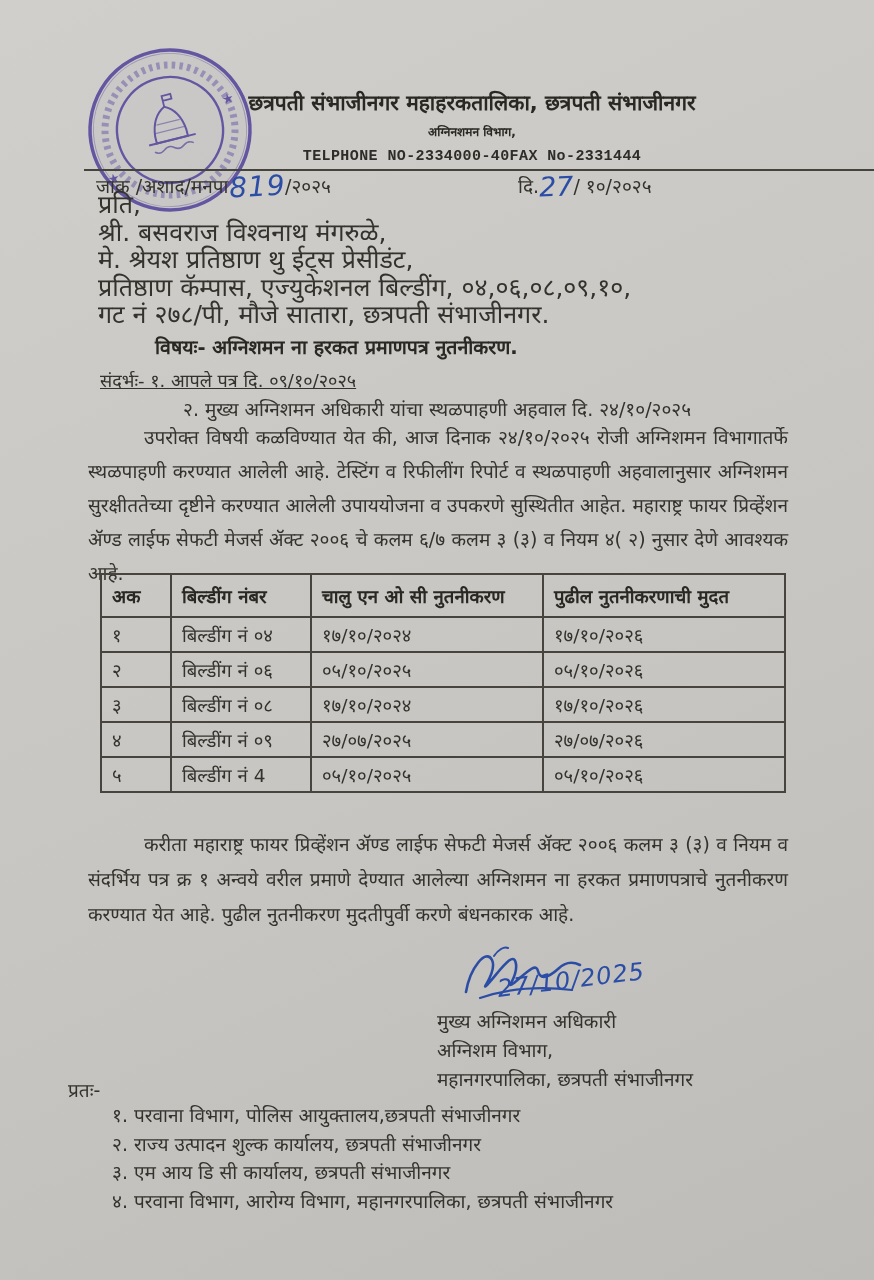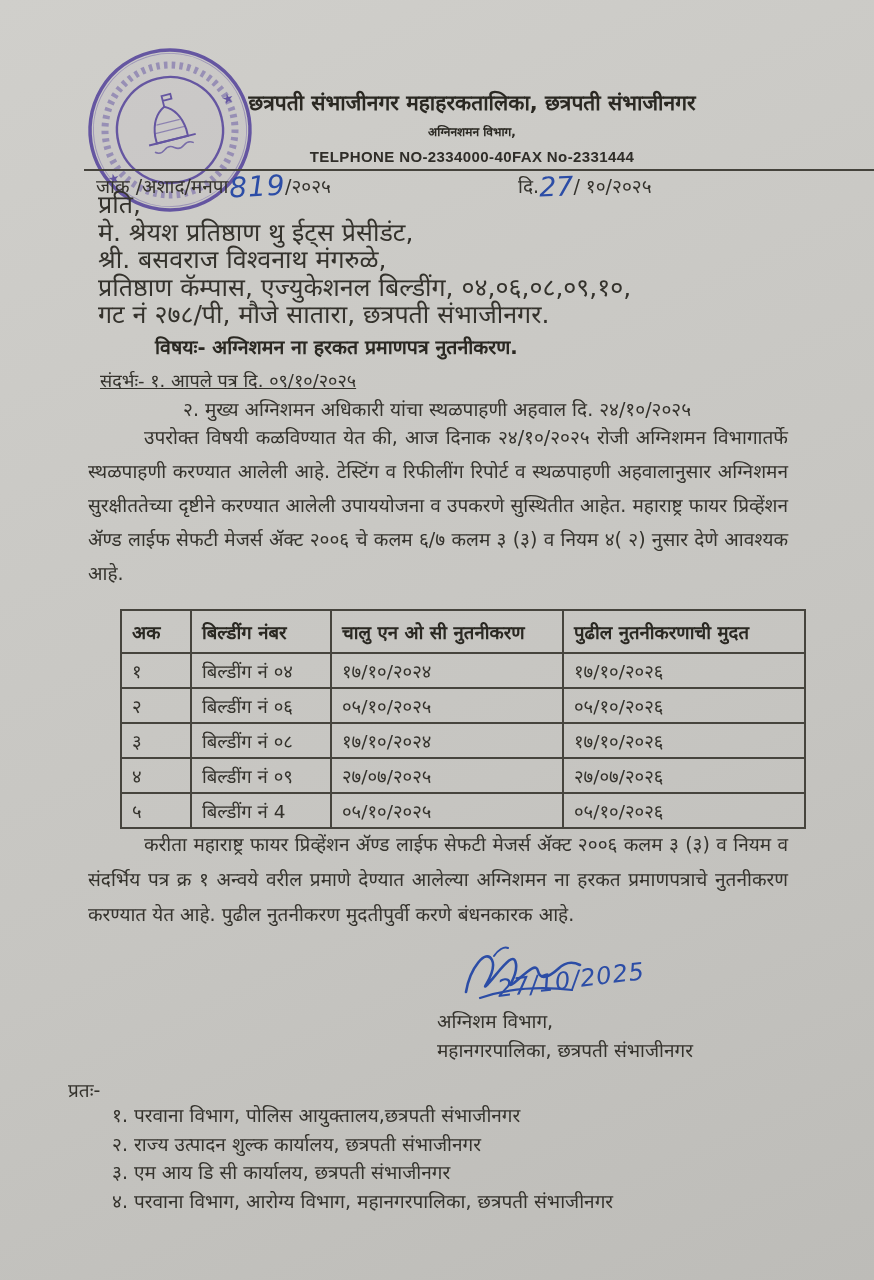--- a/index.html
+++ b/index.html
@@ -12,41 +12,41 @@
   }
   .abs{position:absolute;}
   
   .stamp{left:80px;top:40px;width:180px;height:180px;opacity:.82;}
   .stamp svg{transform:rotate(-14deg);}
   
   .header{left:196px;top:90px;width:552px;text-align:center;}
   .org{font-size:21px;line-height:27px;font-weight:700;color:#2a2822;}
   .dept{font-size:12px;line-height:26px;font-weight:700;color:#2a2822;margin-top:2px;}
   .phone{font-size:15px;font-weight:700;color:#2f2d28;margin-top:3px;
-         font-family:Liberation Sans, sans-serif;letter-spacing:.4px;}
+         font-family:Liberation Mono, monospace;letter-spacing:.4px;}
   .rule{left:84px;top:169px;width:790px;border-top:2px solid #45433c;}
   
   .refline{top:173px;font-size:19px;white-space:nowrap;}
   .ref-left{left:96px;}
   .ref-right{left:518px;}
   .hw{color:#2c4da6;font-style:italic;font-weight:400;display:inline-block;}
   .hw-num{font-size:28px;transform:rotate(-3deg) translateY(3px);letter-spacing:1px;line-height:0;}
   .hw-date{font-size:27px;transform:rotate(-2deg) translateY(3px);line-height:0;}
   
   .recipient{left:98px;top:191px;font-size:25px;line-height:27.5px;}
   
   .subject{left:155px;top:333px;font-size:19.5px;font-weight:700;color:#2a2822;}
   .ref1{left:100px;top:368px;font-size:18px;text-decoration:underline;}
   .ref2{left:183px;top:396px;font-size:19px;}
   
   .para{width:700px;font-size:19px;line-height:34px;text-align:justify;text-indent:56px;}
   .body-para{left:88px;top:420px;}
   .closing-para{left:88px;top:827px;line-height:35px;}
   
-  .noc-table{left:100px;top:609px;margin-left:20px;}
+  .noc-table{left:100px;top:573px;}
   table{border-collapse:collapse;background:transparent;}
   th,td{border:2px solid #46443d;font-size:18.5px;text-align:left;
         padding:0 8px 0 10px;color:#34322c;}
   th{height:41px;font-weight:700;color:#2a2822;}
   td{height:33px;}
   .col-sn{width:50px;}
   .col-bldg{width:120px;}
   .col-noc{width:212px;}
   .col-due{width:222px;}
   
@@ -91,22 +91,22 @@
 
 <div class="abs refline ref-left">
   <span>जाक /अशाद/मनपा</span><span class="hw hw-num">819</span><span>/२०२५</span>
 </div>
 <div class="abs refline ref-right">
   <span>दि.</span><span class="hw hw-date">27</span><span>/ १०/२०२५</span>
 </div>
 
 <div class="abs recipient">
   <div>प्रति,</div>
+  <div>श्री. बसवराज विश्वनाथ मंगरुळे,</div>
   <div>मे. श्रेयश प्रतिष्ठाण थु ईट्स प्रेसीडंट,</div>
-  <div>श्री. बसवराज विश्वनाथ मंगरुळे,</div>
   <div>प्रतिष्ठाण कॅम्पास, एज्युकेशनल बिल्डींग, ०४,०६,०८,०९,१०,</div>
   <div>गट नं २७८/पी, मौजे सातारा, छत्रपती संभाजीनगर.</div>
 </div>
 
 <div class="abs subject">विषयः- अग्निशमन ना हरकत प्रमाणपत्र नुतनीकरण.</div>
 <div class="abs ref1">संदर्भः- १. आपले पत्र दि.  ०९/१०/२०२५</div>
 <div class="abs ref2">२. मुख्य अग्निशमन अधिकारी यांचा स्थळपाहणी अहवाल दि. २४/१०/२०२५</div>
 
 <div class="abs para body-para">उपरोक्त विषयी कळविण्यात येत की, आज दिनाक  २४/१०/२०२५ रोजी अग्निशमन विभागातर्फे स्थळपाहणी करण्यात आलेली आहे. टेस्टिंग व रिफीलींग रिपोर्ट व स्थळपाहणी अहवालानुसार अग्निशमन सुरक्षीततेच्या दृष्टीने करण्यात आलेली उपाययोजना व उपकरणे सुस्थितीत आहेत. महाराष्ट्र फायर प्रिव्हेंशन ॲण्ड लाईफ सेफटी मेजर्स ॲक्ट २००६ चे कलम ६/७  कलम ३ (३) व नियम ४( २) नुसार देणे आवश्यक आहे.</div>
 
@@ -161,20 +161,21 @@
   <svg width="170" height="78" viewBox="0 0 170 78">
     <g fill="none" stroke="#2c4da6" stroke-linecap="round">
       <path d="M16,54 C20,30 36,10 42,22 C48,34 28,56 38,46 C52,30 64,12 66,26 C68,40 54,52 64,45 C76,35 86,24 88,33 C90,42 98,40 108,31 C114,25 122,23 130,27" stroke-width="2.6"></path>
       <path d="M30,60 C58,50 92,48 122,52" stroke-width="2.2"></path>
       <path d="M44,18 C48,12 54,8 58,10" stroke-width="2"></path>
     </g>
   </svg>
 </div>
 <div class="abs hw sig-date">27/10/2025</div>
 <div class="abs sig-block">
+  <div>मुख्य अग्निशमन अधिकारी</div>
   <div>अग्निशम विभाग,</div>
   <div>महानगरपालिका, छत्रपती संभाजीनगर</div>
 </div>
 
 <div class="abs cc-label">प्रतः-</div>
 <div class="abs cc-list">
   <div>१. परवाना विभाग, पोलिस आयुक्तालय,छत्रपती संभाजीनगर</div>
   <div>२. राज्य उत्पादन शुल्क कार्यालय, छत्रपती संभाजीनगर</div>
   <div>३. एम आय डि सी कार्यालय, छत्रपती संभाजीनगर</div>
   <div>४. परवाना विभाग, आरोग्य विभाग, महानगरपालिका, छत्रपती संभाजीनगर</div>

